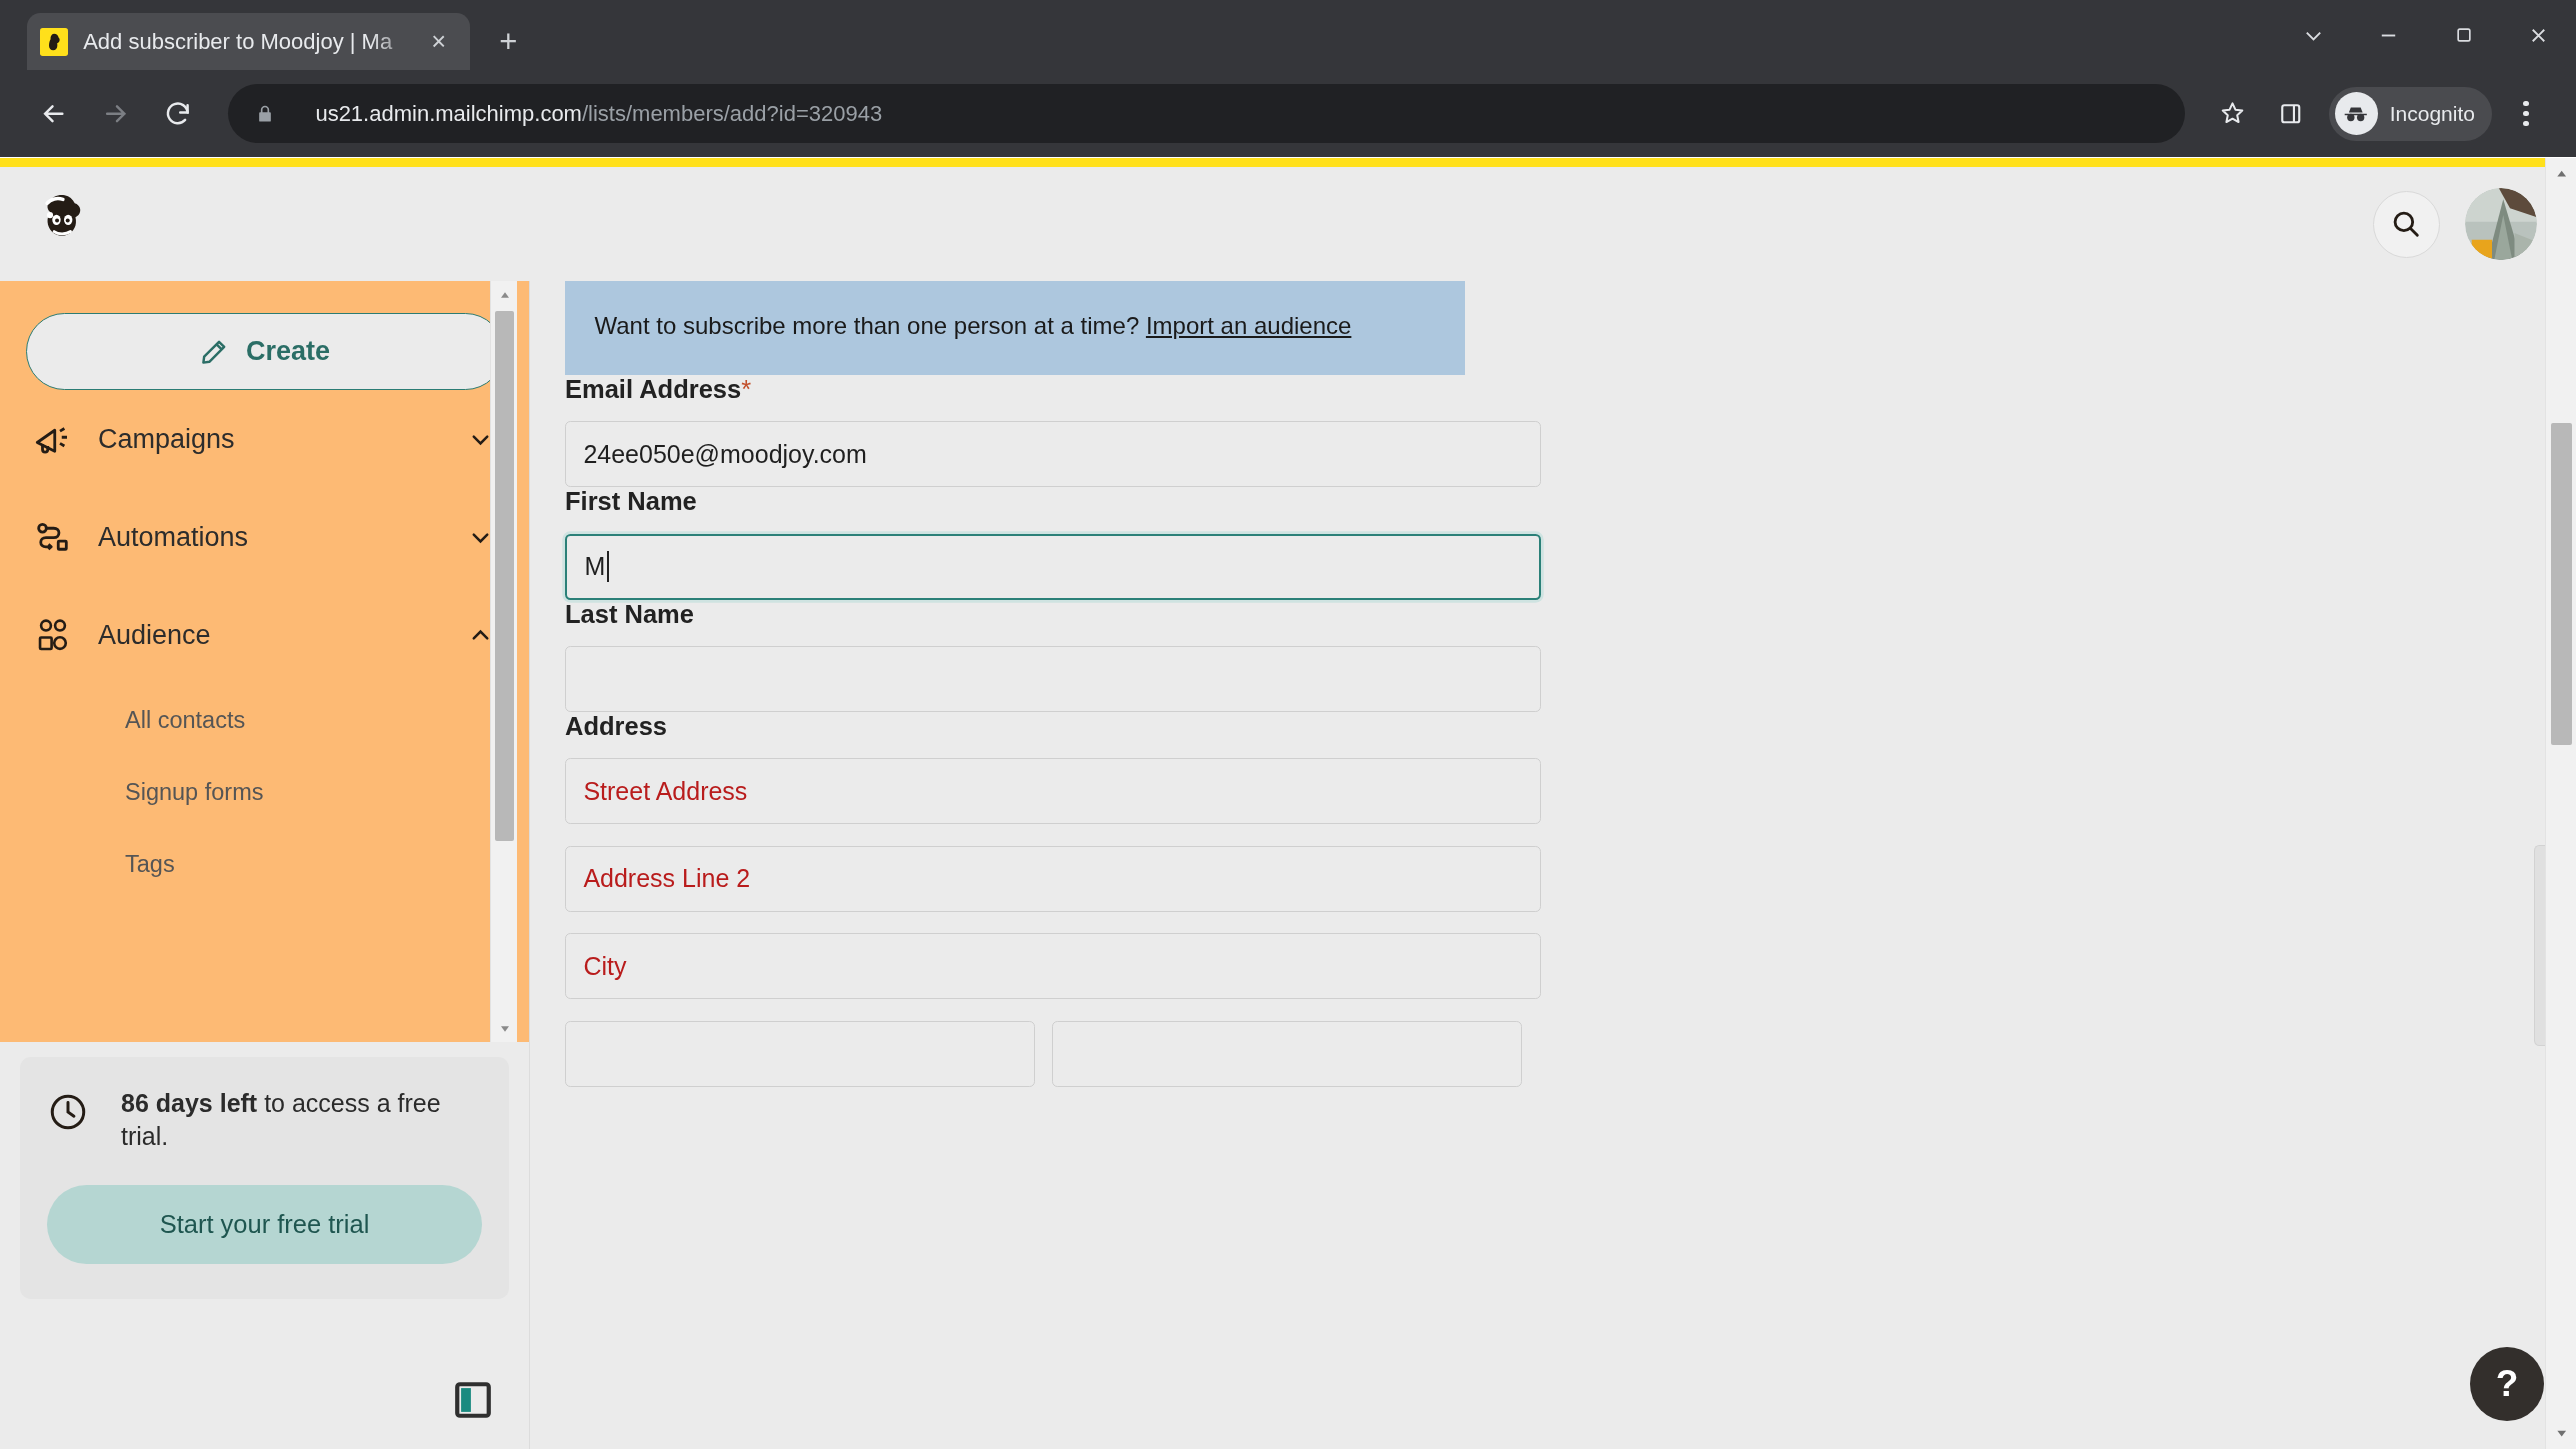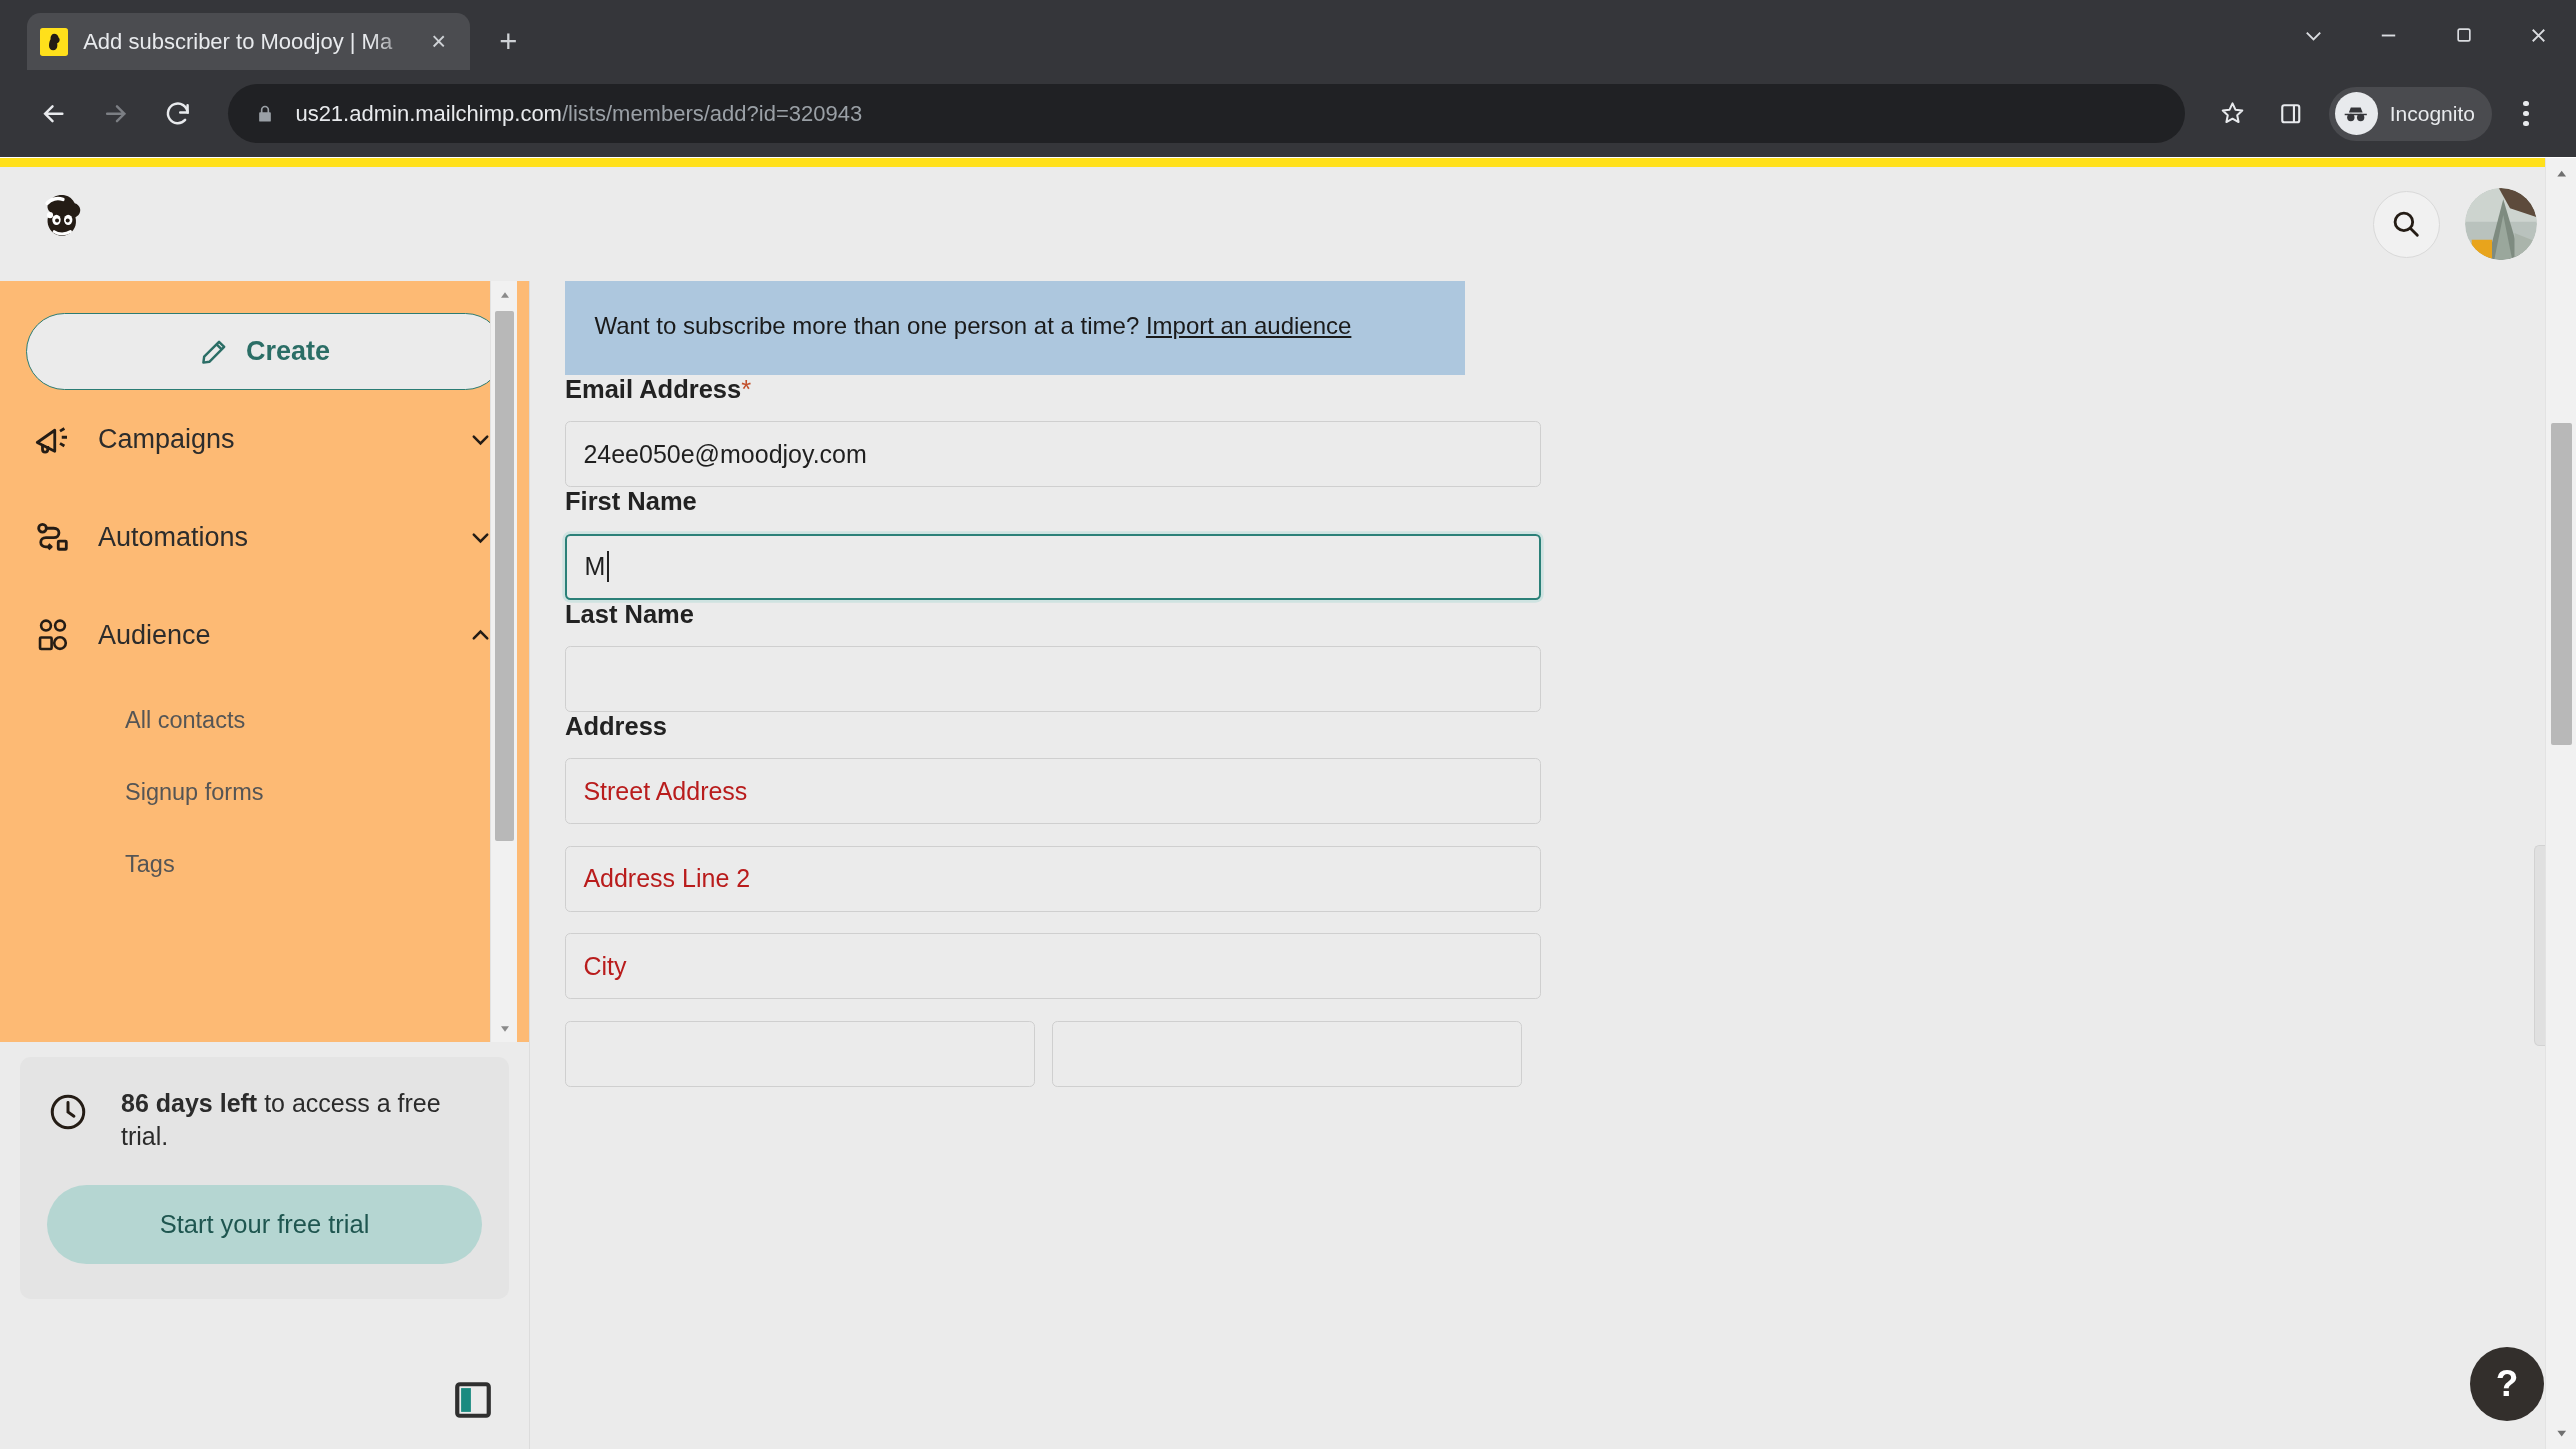--- a/index.html
+++ b/index.html
@@ -66,21 +66,21 @@
     color: #e8eaed; flex: 0 0 auto;
   }
   .nav-btn.disabled { color: #7c7f84; }
   .omnibox {
     flex: 1 1 auto; height: 59px; background: #202124;
     border-radius: 29.5px; margin: 0 19px 0 19px;
     display: flex; align-items: center; padding: 0 23px;
     min-width: 0;
   }
   .omni-lock { width: 27px; height: 27px; flex: 0 0 auto; margin-right: 17.4px; display:flex; align-items:center; justify-content:center;}
-  .omni-url { font-size: 22px; color: #9aa0a6; white-space: nowrap; overflow: hidden; }
+  .omni-url { font-size: 22px; color: #9aa0a6; white-space: nowrap; overflow: hidden; margin-left: 20px; }
   .omni-url b { color: #e8eaed; font-weight: normal; }
   .tb-icon {
     width: 58px; height: 58px; border-radius: 50%;
     display: flex; align-items: center; justify-content: center;
     color: #e8eaed; flex: 0 0 auto;
   }
   .incognito-pill {
     height: 54px; border-radius: 27px; background: #4a4b4f;
     display: flex; align-items: center; padding: 0 17.4px 0 5.4px;
     margin-left: 9.4px; flex: 0 0 auto;

